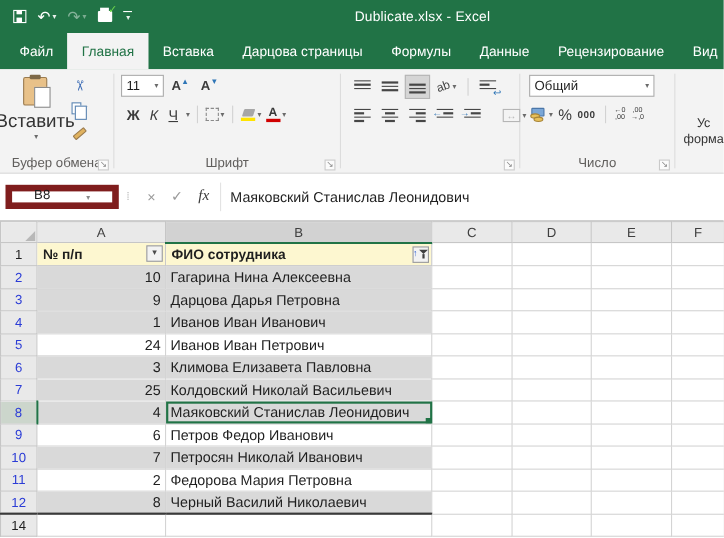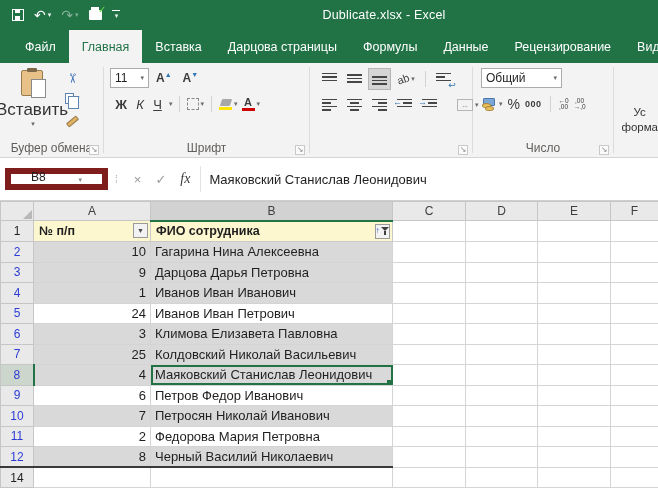--- a/index.html
+++ b/index.html
@@ -18,21 +18,21 @@
   .qcaret { font-size:7px; margin-left:2px; color:#fff; opacity:.9; }
   .printer { width:13px; height:10px; background:#fff; border-radius:1px; position:relative; }
   .printer:before { content:""; position:absolute; top:-3px; left:2px; width:8px; height:3px; background:#fff; }
   .printer .chk { position:absolute; top:-6px; right:-5px; color:#6fd84b; font-size:10px; font-weight:bold; }
   .qmenu { display:flex; flex-direction:column; align-items:center; }
   .qmenu .bar { width:8px; height:1.5px; background:#fff; margin-bottom:1px; }
   .title { flex:1; text-align:center; font-size:12.5px; letter-spacing:.2px; white-space:nowrap; }
   .titlepad { width:40px; flex:none; }
 
   
-  .tabrow { height:33px; background:#217346; display:flex; align-items:stretch; padding-left:12px; }
+  .tabrow { height:33px; background:#217346; display:flex; align-items:stretch; padding-left:12px;justify-content:center; }
   .tab { color:#fff; font-size:12.5px; display:flex; align-items:center; padding:0 13px; cursor:default; white-space:nowrap; }
   .tab.active { background:#f3f3f3; color:#217346; }
 
   
   .ribbon { height:95px; background:#f3f3f3; border-bottom:1px solid #d5d5d5; display:flex; align-items:stretch; overflow:hidden; }
   .group { position:relative; display:flex; flex-direction:column; flex:none; }
   .gsep { width:1px; background:#dcdcdc; margin:4px 0; flex:none; }
   .glabel { position:absolute; bottom:2px; left:0; right:0; display:flex; align-items:center; justify-content:center; font-size:12px; color:#605e5c; }
   .launcher { position:absolute; bottom:2px; right:4px; font-size:8px; color:#8a8a8a; border:1px solid #c9c9c9; width:10px; height:10px; line-height:8px; text-align:center; background:#fbfbfb; }
   .rbtn { display:flex; align-items:center; justify-content:center; border:1px solid transparent; color:#3b3b3b; cursor:default; }
@@ -89,21 +89,21 @@
   .orient { font-size:11px; color:#444; transform:rotate(-20deg); display:inline-block; }
   .indic { position:relative; }
   .indic .ar { position:absolute; left:-1px; top:3px; color:#2e75b6; font-size:9px; line-height:1; }
   .wrapic { position:relative; }
   .wrapic .ar { position:absolute; right:-2px; bottom:-1px; color:#2e75b6; font-size:9px; }
   .mergeic { width:16px; height:12px; border:1px solid #b5b5b5; display:flex; align-items:center; justify-content:center; color:#b5b5b5; font-size:9px; }
 
   
   .g-num { width:140px; }
   .numrow1 { padding:5px 0 0 8px; }
-  .nformat { width:81px; }
+  .nformat { width:114px; }
   .numrow2 { display:flex; align-items:center; gap:3px; padding:7px 0 0 8px; }
   .coins { position:relative; width:15px; height:13px; }
   .coins .note { position:absolute; top:0; left:1px; width:12px; height:8px; background:#7ba7d7; border:1px solid #4a76a8; border-radius:1px; }
   .coins .c1,.coins .c2 { position:absolute; width:9px; height:5px; background:#e8c15a; border:1px solid #a8853a; border-radius:50%; }
   .coins .c1 { bottom:3px; left:0; } .coins .c2 { bottom:0; left:3px; }
   .pct { font-size:14px; color:#3b3b3b; }
   .th000 { font-size:9px; font-weight:bold; color:#3b3b3b; letter-spacing:.5px; }
   .decbtn { font-size:6.5px; line-height:6px; text-align:center; color:#3b3b3b; white-space:pre; }
 
   

